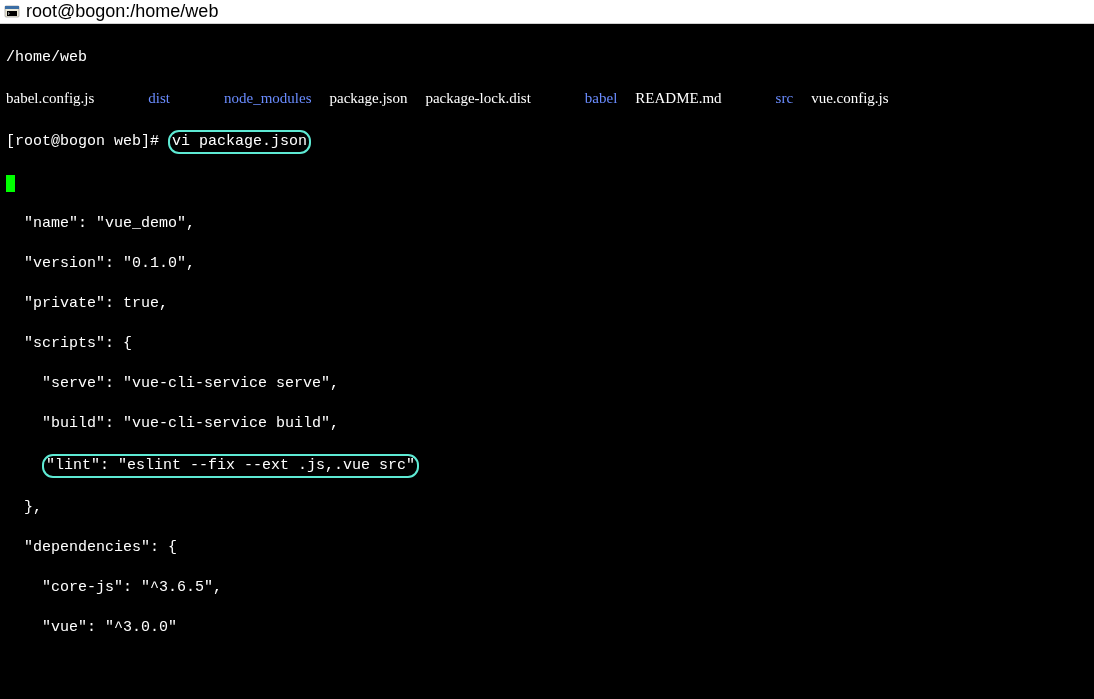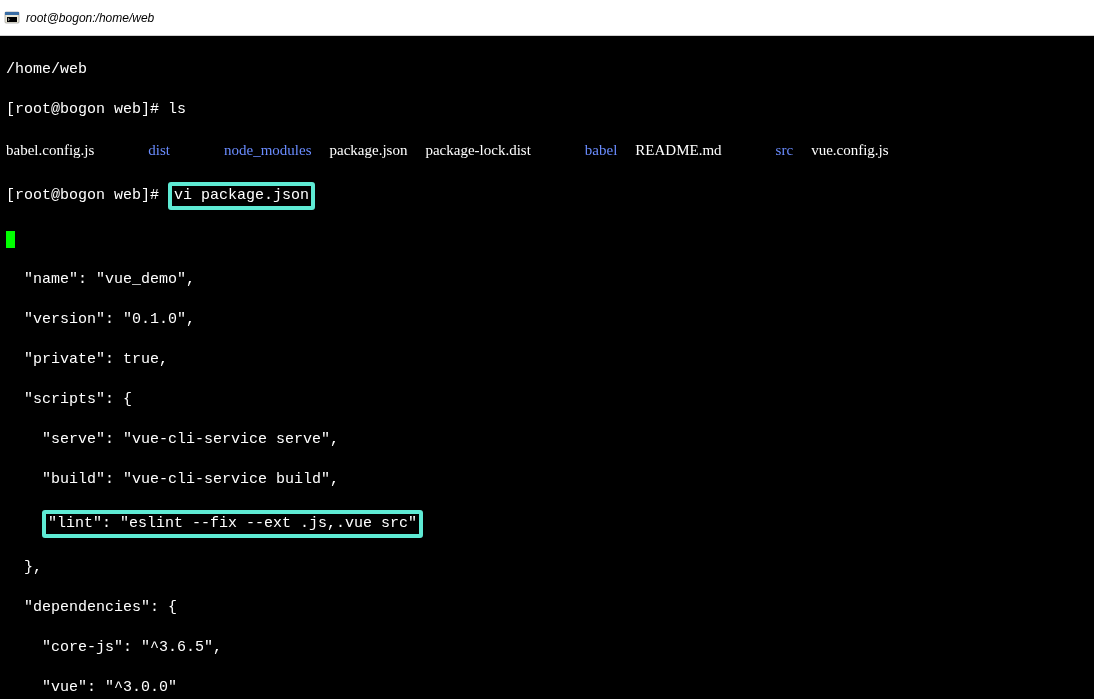--- a/index.html
+++ b/index.html
@@ -5,29 +5,28 @@
   * { margin: 0; padding: 0; box-sizing: border-box; }
   body {
     font-family: "Consolas", "Courier New", monospace;
     font-size: 15px;
     background: #ffffff;
     width: 1094px;
     height: 699px;
     overflow: hidden;
   }
   .titlebar {
-    height: 36px;
+    height: 24px;
     background: #ffffff;
     display: flex;
     align-items: center;
     padding: 0 4px;
     border-bottom: 1px solid #d0d0d0;
     font-family: "Segoe UI", Arial, sans-serif;
-    font-size: 12px;
-    font-style: italic;
+    font-size: 18px;
   }
   .titlebar .icon {
     width: 16px;
     height: 16px;
     margin-right: 6px;
     display: inline-flex;
     align-items: center;
     justify-content: center;
   }
   .terminal {
@@ -43,22 +42,22 @@
   .dir-listing span { display: inline; font-family: Liberation Serif, serif; }
   .cursor {
     background: #00ff00;
     color: #000000;
     display: inline-block;
     width: 9px;
     height: 17px;
     vertical-align: text-bottom;
   }
   .red-box {
-    border: 4px solid #5eead4;
-    border-radius: 3px;
+    border: 2px solid #5eead4;
+    border-radius: 11px;
     padding: 0 2px;
     display: inline-block;
   }
   .line { display: block; min-height: 20px; }
   .indent1 { padding-left: 18px; }
   .indent2 { padding-left: 36px; }
 </style>
 </head>
 <body>
 
@@ -69,21 +68,20 @@
       <rect x="1" y="2" width="14" height="3" fill="#3b6ea5"></rect>
       <rect x="3" y="7" width="10" height="5" fill="#000"></rect>
       <path d="M4 8.5 L5.3 9.5 L4 10.5" stroke="#fff" stroke-width="0.8" fill="none"></path>
     </svg>
   </span>
   <span>root@bogon:/home/web</span>
 </div>
 
 <div class="terminal">
 <span class="line">/home/web</span>
-<span class="line"><span>[root@bogon web]#</span> <span>ls</span></span>
 <span class="line dir-listing"><span>babel.config.js</span>  <span class="dir">dist</span>  <span class="dir">node_modules</span>  <span>package.json</span>  <span>package-lock.dist</span>  <span class="dir">babel</span>  <span>README.md</span>  <span class="dir">src</span>  <span>vue.config.js</span></span>
 <span class="line"><span>[root@bogon web]#</span> <span class="red-box">vi package.json</span></span>
 <span class="line"><span class="cursor"></span></span>
 <span class="line indent1">"name": "vue_demo",</span>
 <span class="line indent1">"version": "0.1.0",</span>
 <span class="line indent1">"private": true,</span>
 <span class="line indent1">"scripts": {</span>
 <span class="line indent2">"serve": "vue-cli-service serve",</span>
 <span class="line indent2">"build": "vue-cli-service build",</span>
 <span class="line indent2"><span class="red-box">"lint": "eslint --fix --ext .js,.vue src"</span></span>

